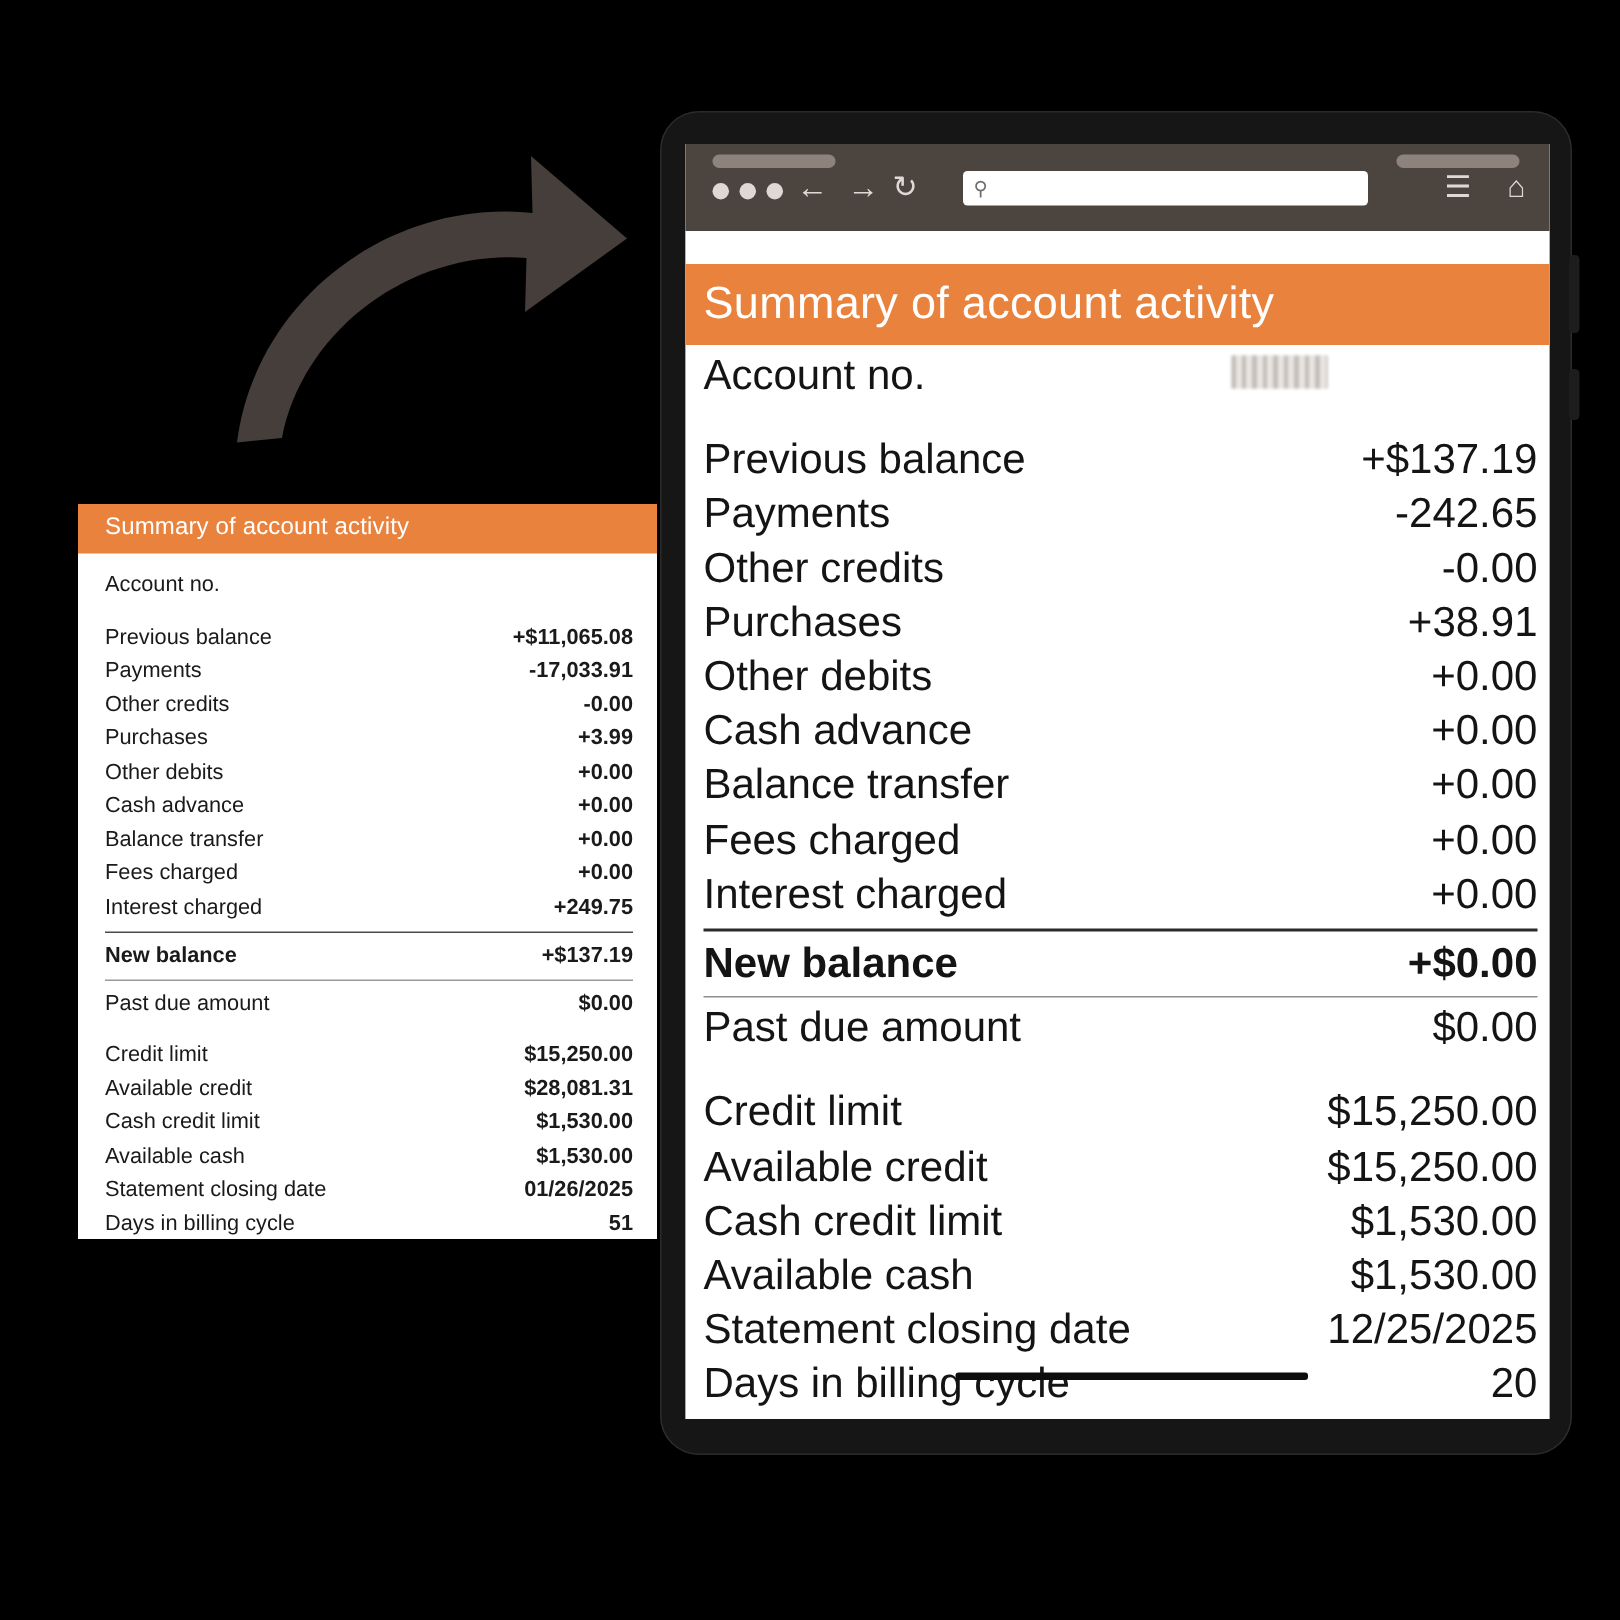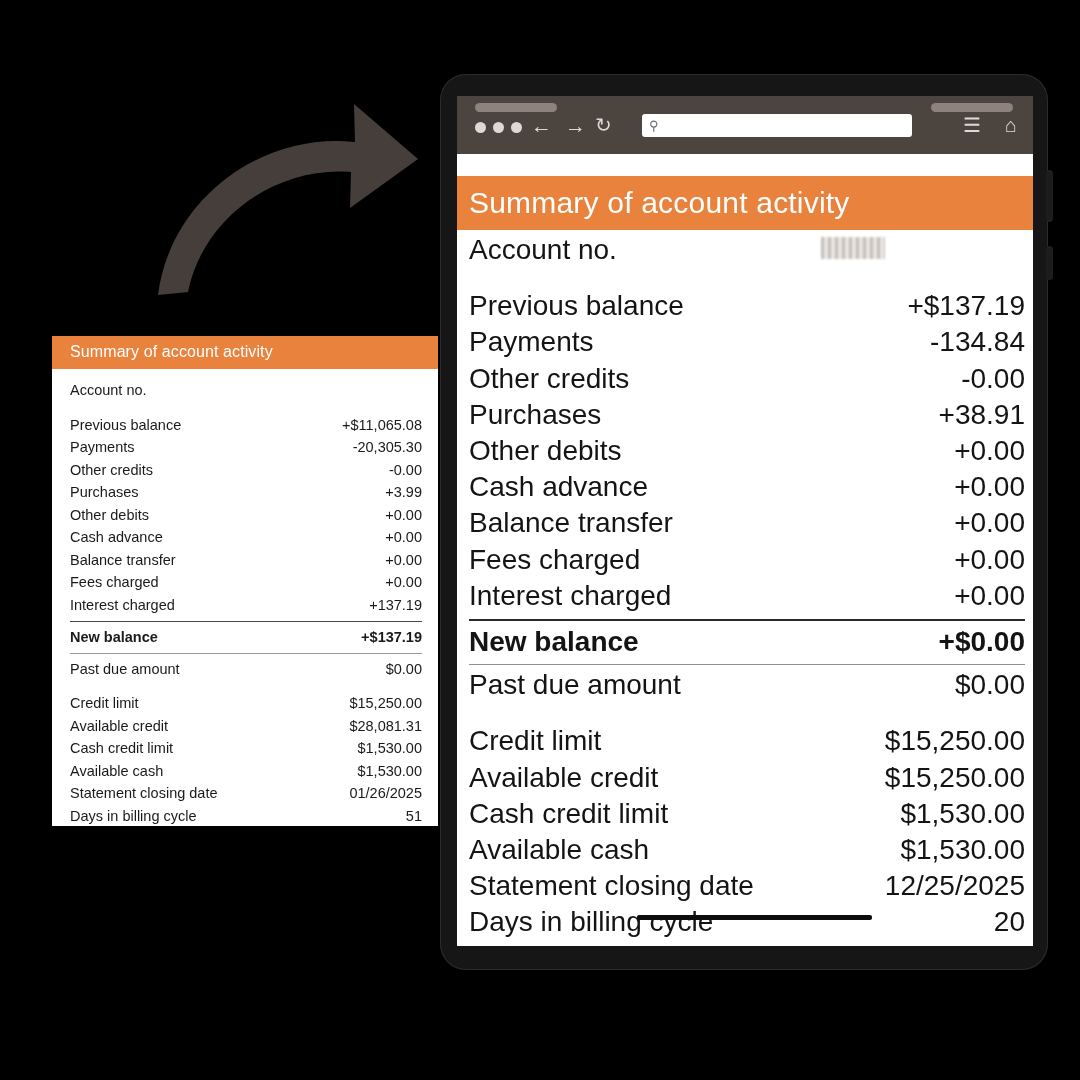--- a/index.html
+++ b/index.html
@@ -51,21 +51,21 @@
     font-size: 14.5px;
   }
   .row {
     display: flex;
     justify-content: space-between;
     align-items: baseline;
     line-height: 22.5px;
     white-space: nowrap;
   }
   .row .lbl { text-align: left; }
-  .row .val { text-align: right; font-variant-numeric: tabular-nums; }
+  .row .val { text-align: right; font-variant-numeric: tabular-nums; font-weight: bold; }
   .sc-gap { height: 12px; }
   .sc-rule {
     border-top: 1px solid #4a4a4a;
     margin: 5px 0 4px 0;
   }
   .sc-rule-thin {
     border-top: 1px solid #9a9a9a;
     margin: 4px 0 4px 0;
   }
   .bold { font-weight: bold; }
@@ -257,21 +257,21 @@
       </div>
 
       <div class="sc-gap"></div>
 
       <div class="row">
         <span class="lbl">Previous balance</span>
         <span class="val">+$11,065.08</span>
       </div>
       <div class="row">
         <span class="lbl">Payments</span>
-        <span class="val">-20,305.30</span>
+        <span class="val">-17,033.91</span>
       </div>
       <div class="row">
         <span class="lbl">Other credits</span>
         <span class="val">-0.00</span>
       </div>
       <div class="row">
         <span class="lbl">Purchases</span>
         <span class="val">+3.99</span>
       </div>
       <div class="row">
@@ -285,21 +285,21 @@
       <div class="row">
         <span class="lbl">Balance transfer</span>
         <span class="val">+0.00</span>
       </div>
       <div class="row">
         <span class="lbl">Fees charged</span>
         <span class="val">+0.00</span>
       </div>
       <div class="row">
         <span class="lbl">Interest charged</span>
-        <span class="val">+137.19</span>
+        <span class="val">+249.75</span>
       </div>
 
       <div class="sc-rule"></div>
 
       <div class="row bold">
         <span class="lbl">New balance</span>
         <span class="val">+$137.19</span>
       </div>
 
       <div class="sc-rule-thin"></div>
@@ -380,21 +380,21 @@
           </div>
 
           <div class="bgap"></div>
 
           <div class="brow">
             <span class="lbl">Previous balance</span>
             <span class="val">+$137.19</span>
           </div>
           <div class="brow">
             <span class="lbl">Payments</span>
-            <span class="val">-134.84</span>
+            <span class="val">-242.65</span>
           </div>
           <div class="brow">
             <span class="lbl">Other credits</span>
             <span class="val">-0.00</span>
           </div>
           <div class="brow">
             <span class="lbl">Purchases</span>
             <span class="val">+38.91</span>
           </div>
           <div class="brow">

